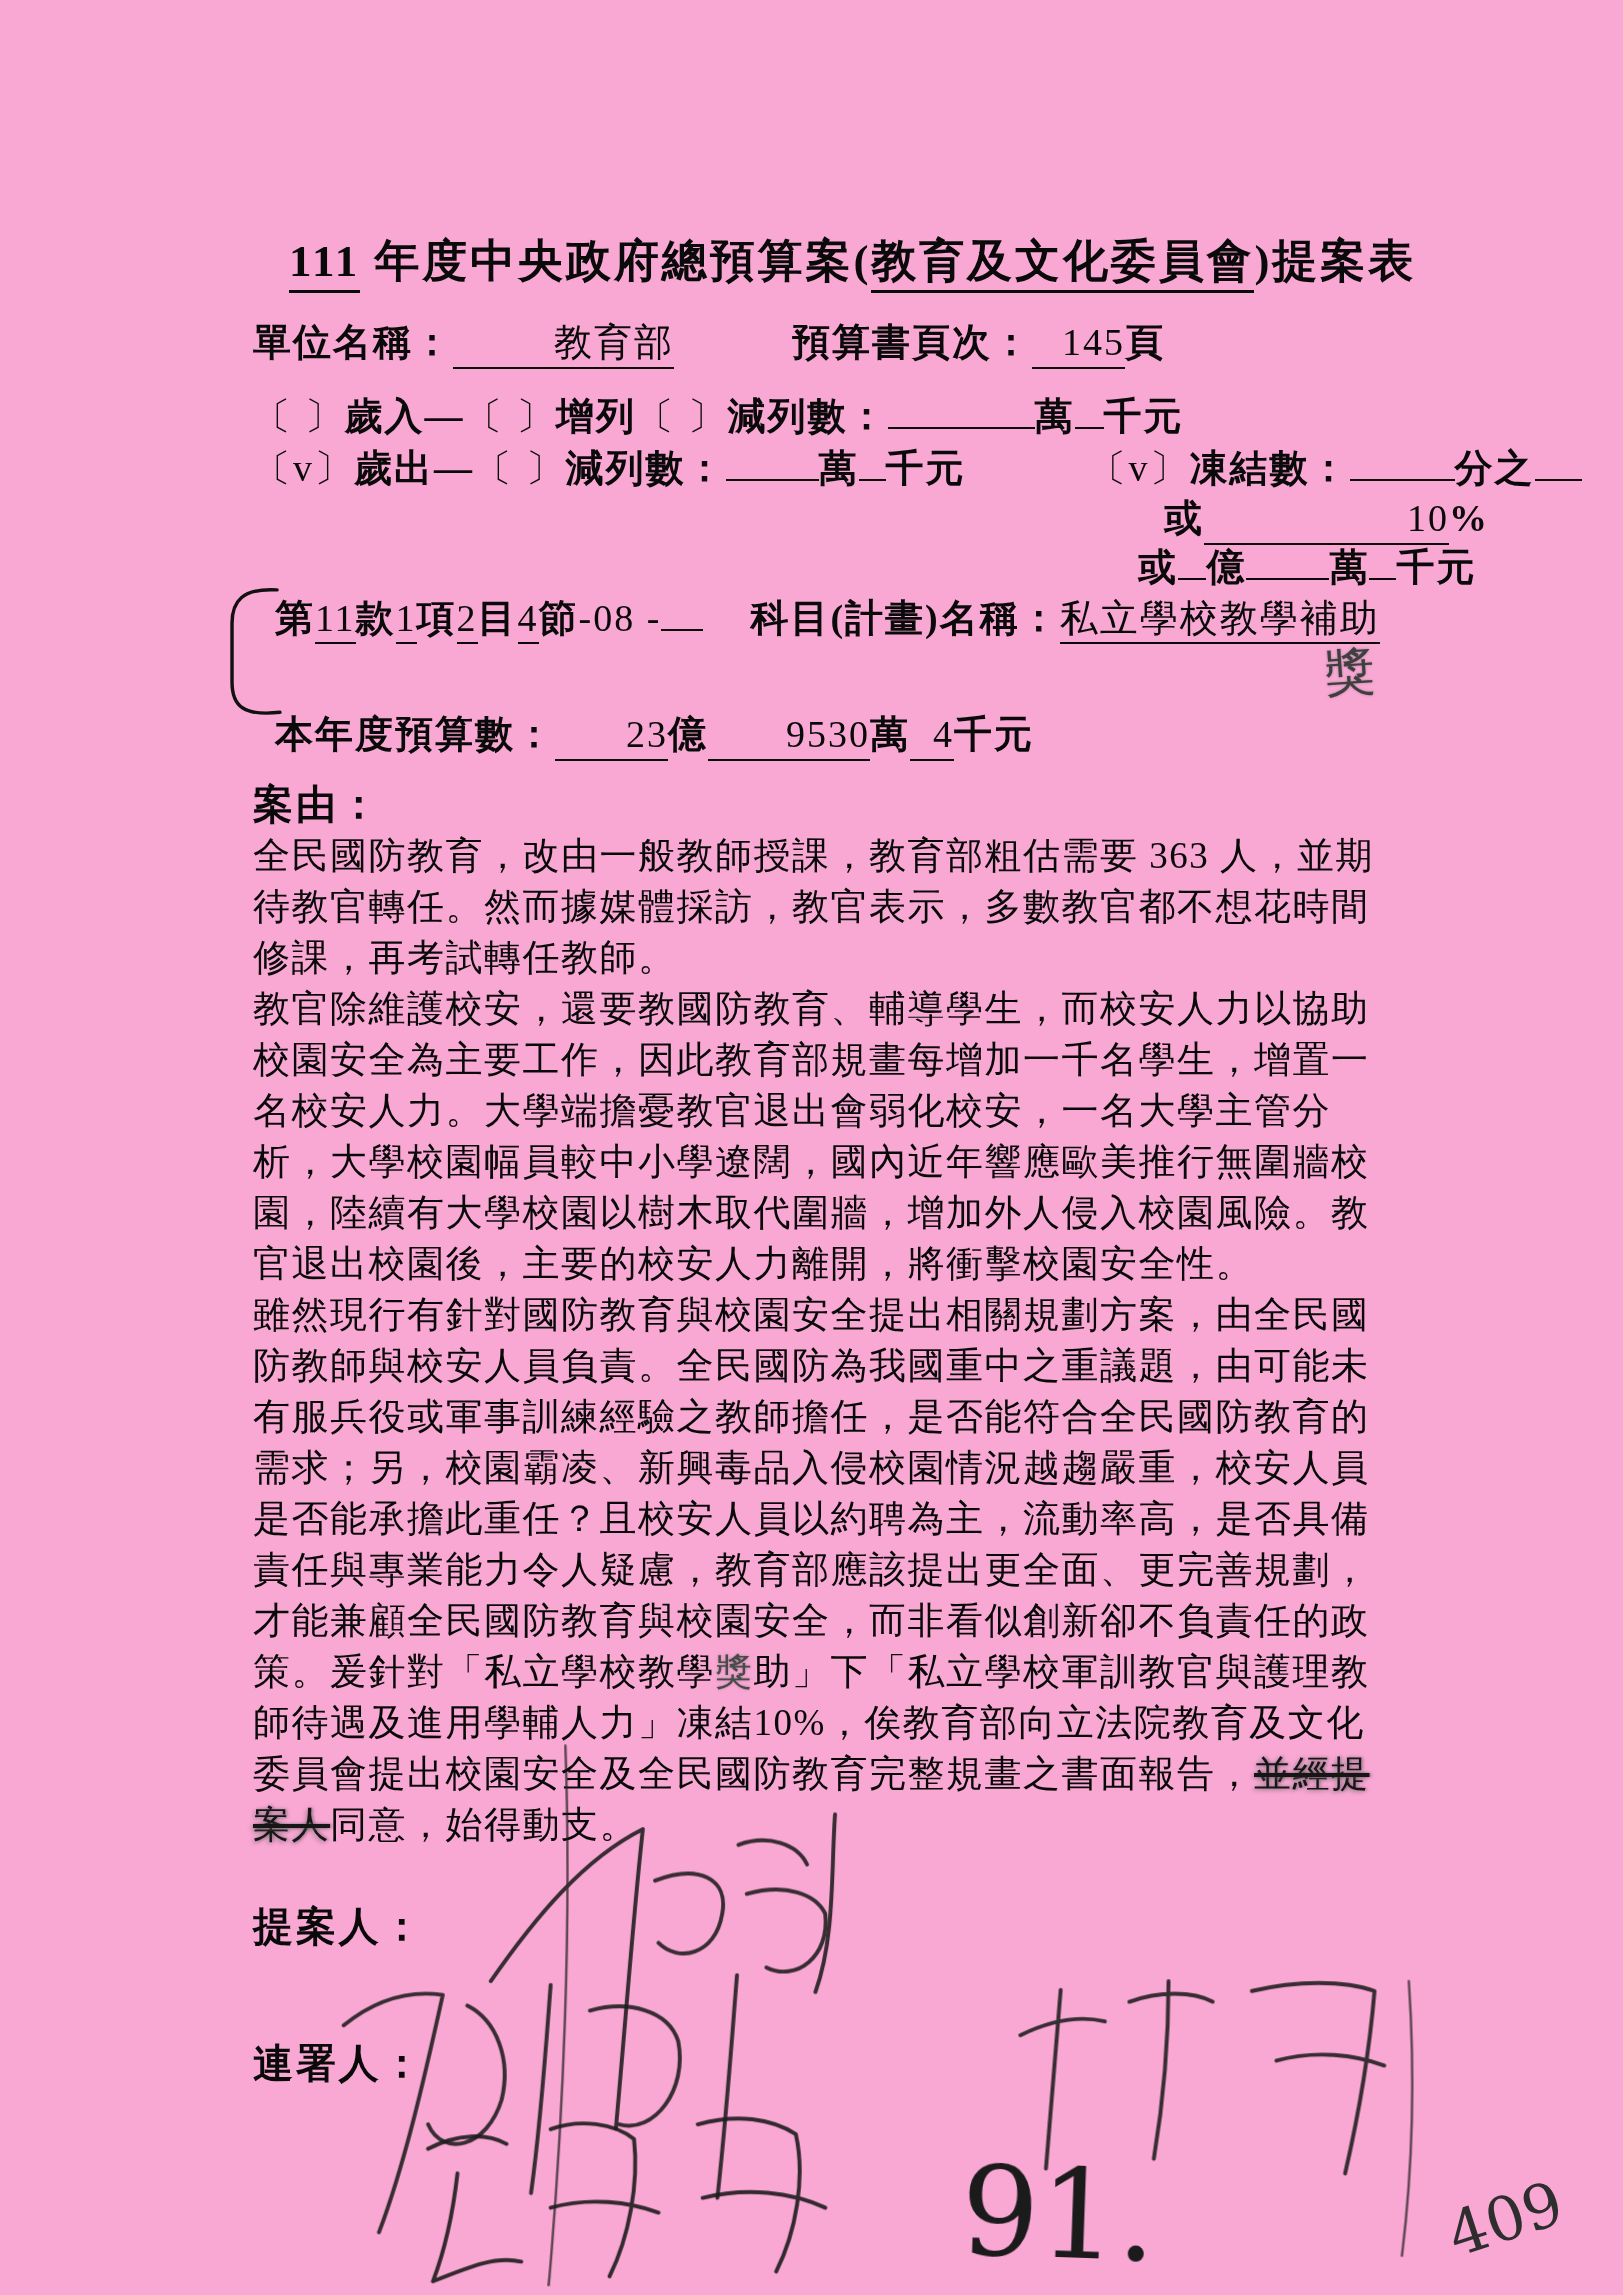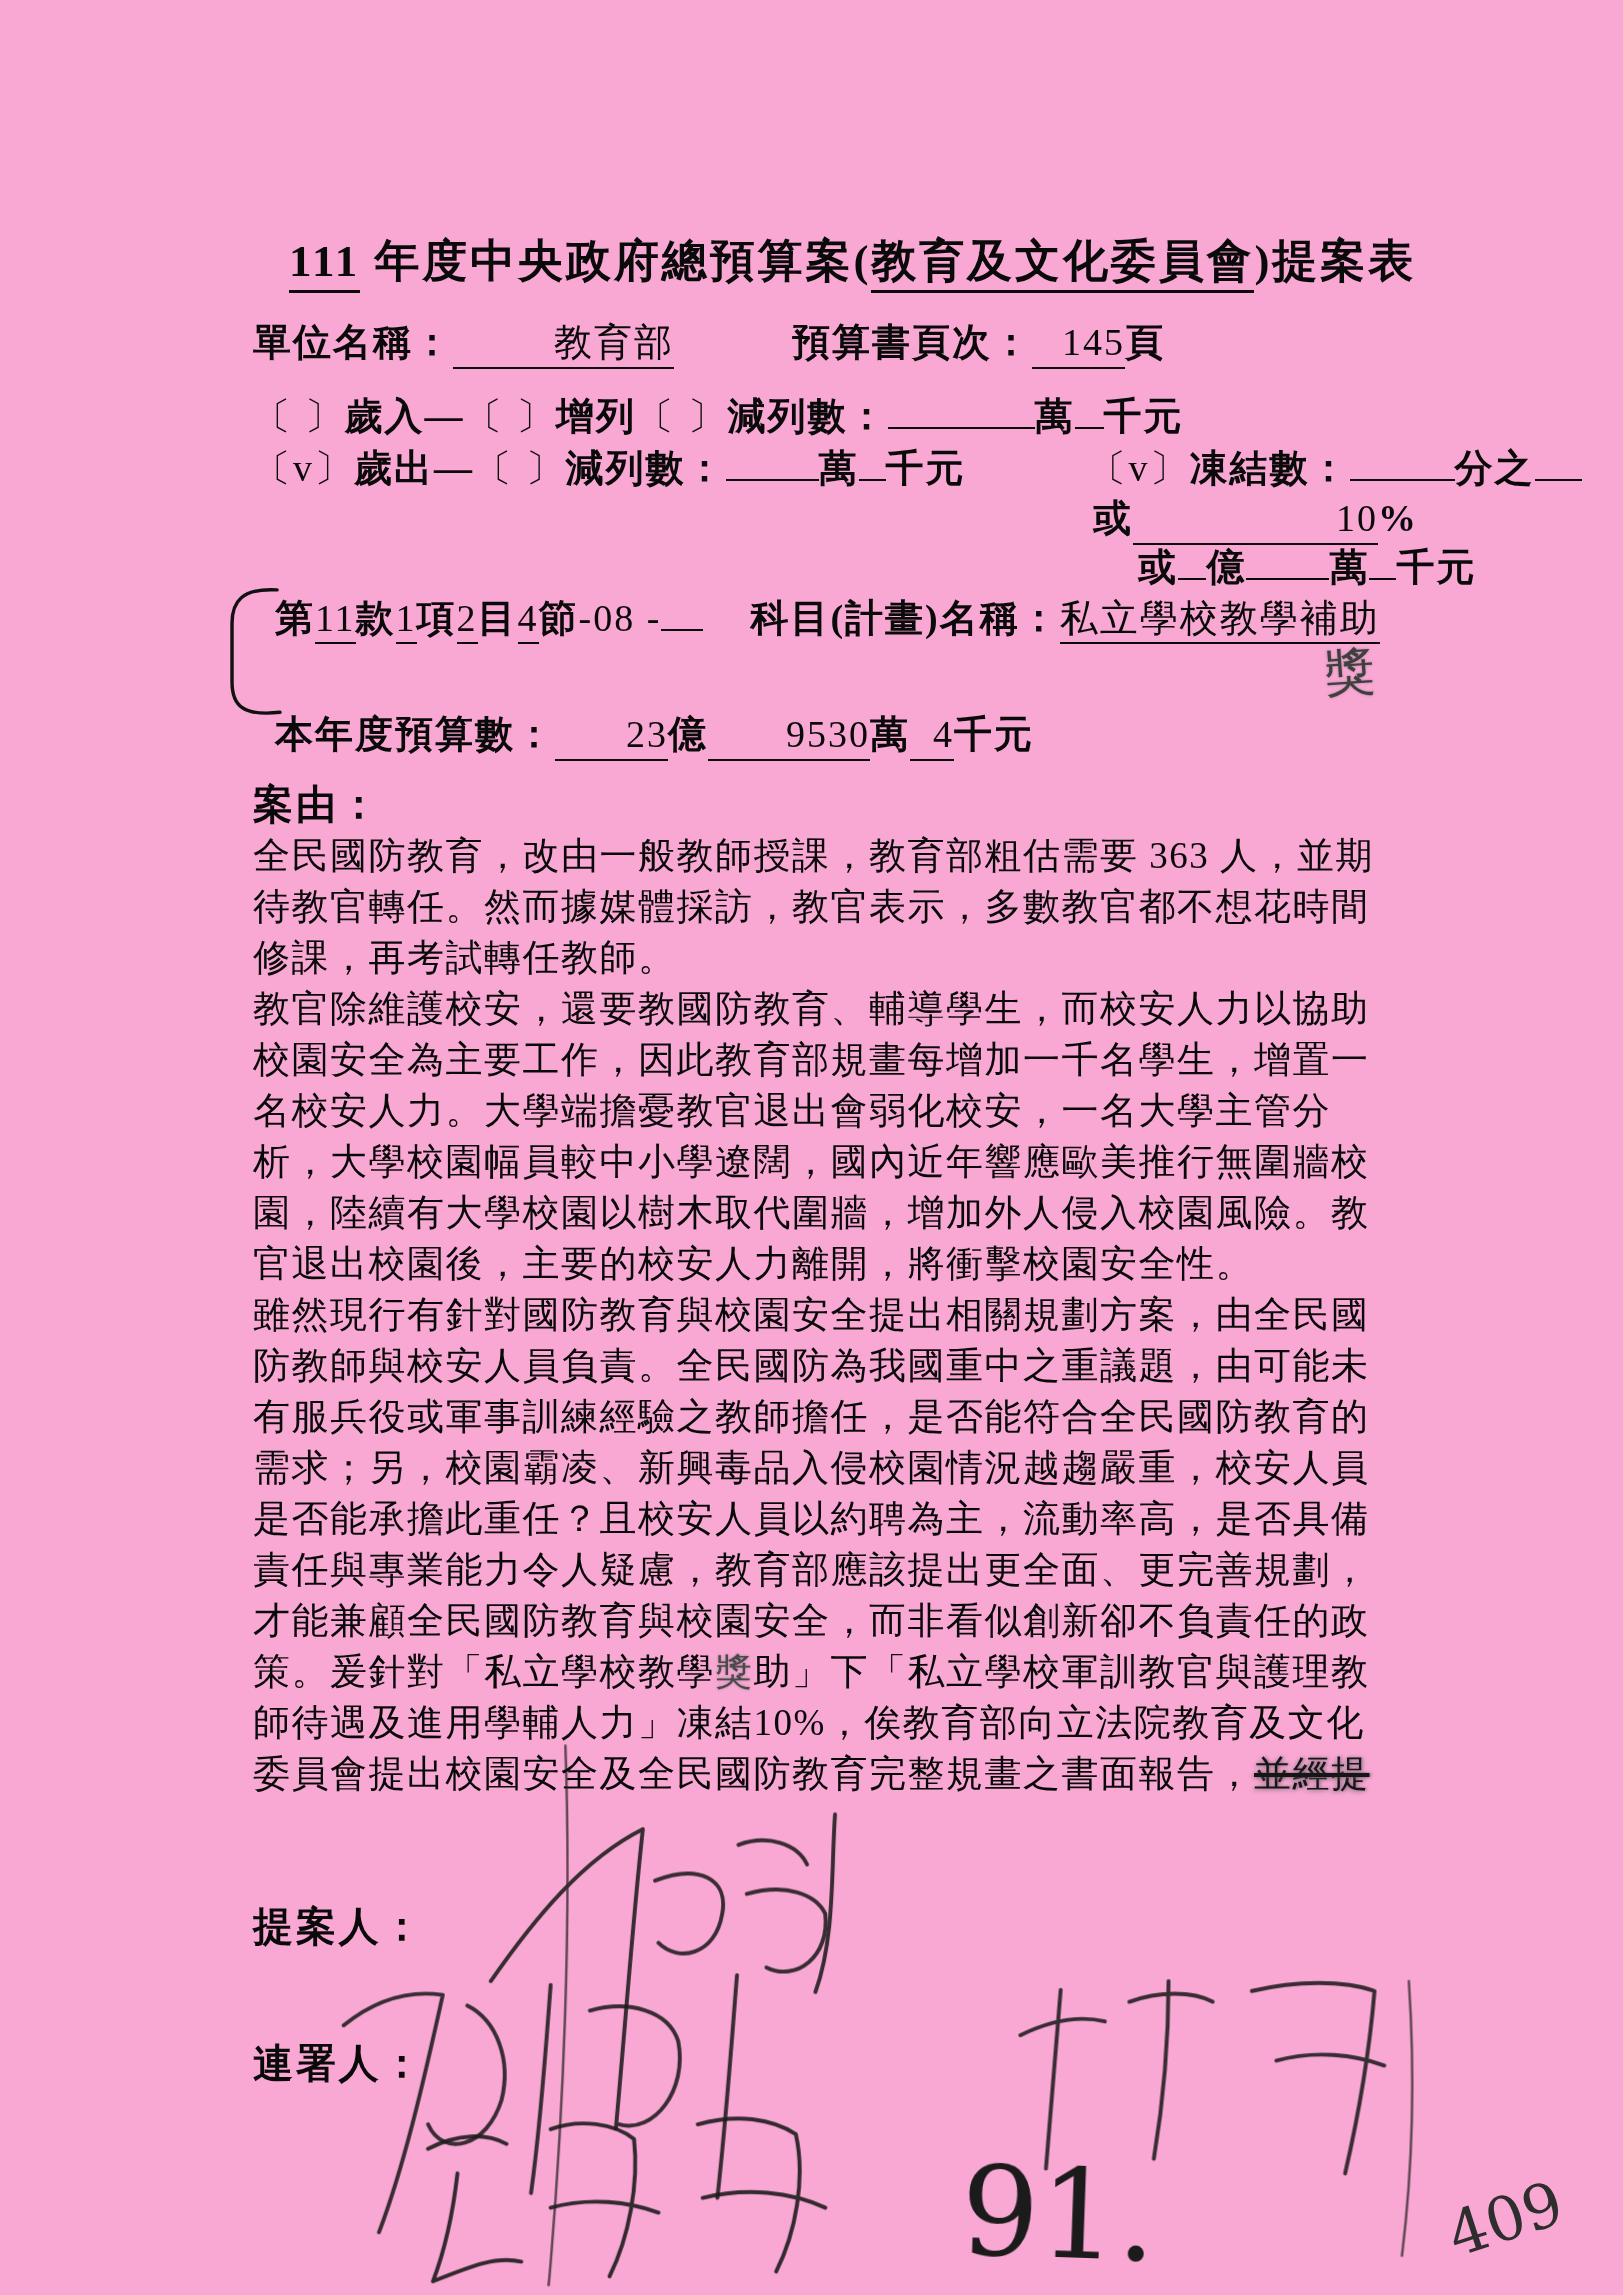--- a/index.html
+++ b/index.html
@@ -65,21 +65,21 @@
   </div>
 
   <div class="abs fs78" style="left:253px;top:392px;">
     <span class="cb">〔 〕</span><span class="b">歲入—</span><span class="cb">〔 〕</span><span class="b">增列</span><span class="cb">〔 〕</span><span class="b">減列數：</span><span class="blank" style="width:147px;"></span><span class="b">萬</span><span class="blank" style="width:29px;"></span><span class="b">千元</span>
   </div>
 
   <div class="abs fs78" style="left:253px;top:444px;">
     <span class="cb">〔v〕</span><span class="b">歲出—</span><span class="cb">〔 〕</span><span class="b">減列數：</span><span class="blank" style="width:93px;"></span><span class="b">萬</span><span class="blank" style="width:27px;"></span><span class="b">千元</span><span class="gap" style="width:123px;"></span><span class="cb">〔v〕</span><span class="b">凍結數：</span><span class="blank" style="width:105px;"></span><span class="b">分之</span><span class="blank" style="width:47px;"></span>
   </div>
 
-  <div class="abs fs78" style="left:1093px;top:494px;">
+  <div class="abs fs78" style="left:1164px;top:494px;">
     <span class="b">或</span><span class="blank" style="width:245px;">10</span><span class="b">%</span>
   </div>
 
   <div class="abs fs78" style="left:1138px;top:543px;">
     <span class="b">或</span><span class="blank" style="width:28.4px;"></span><span class="b">億</span><span class="blank" style="width:83px;"></span><span class="b">萬</span><span class="blank" style="width:27px;"></span><span class="b">千元</span>
   </div>
 
   <svg class="overlay" width="69" height="142" style="left:222px;top:585px;" viewBox="0 0 140 290">
     <path d="M 112 10 C 40 6 20 34 20 78 L 20 198 C 20 248 44 268 118 260" stroke="#111" stroke-width="7" fill="none" stroke-linecap="round"></path>
   </svg>
@@ -110,20 +110,21 @@
     <div class="bline">雖然現行有針對國防教育與校園安全提出相關規劃方案，由全民國</div>
     <div class="bline">防教師與校安人員負責。全民國防為我國重中之重議題，由可能未</div>
     <div class="bline">有服兵役或軍事訓練經驗之教師擔任，是否能符合全民國防教育的</div>
     <div class="bline">需求；另，校園霸凌、新興毒品入侵校園情況越趨嚴重，校安人員</div>
     <div class="bline">是否能承擔此重任？且校安人員以約聘為主，流動率高，是否具備</div>
     <div class="bline">責任與專業能力令人疑慮，教育部應該提出更全面、更完善規劃，</div>
     <div class="bline">才能兼顧全民國防教育與校園安全，而非看似創新卻不負責任的政</div>
     <div class="bline"><span>策。爰針對「私立學校教學</span><span class="hand">獎</span><span>助」下「私立學校軍訓教官與護理教</span></div>
     <div class="bline">師待遇及進用學輔人力」凍結10%，俟教育部向立法院教育及文化</div>
     <div class="bline"><span>委員會提出校園安全及全民國防教育完整規畫之書面報告，</span><span class="struck">並經提</span></div>
+    <div class="bline"><span class="struck">案人</span><span>同意，始得動支。</span></div>
   </div>
 
   <div class="abs fs80 b" style="left:253px;top:1899px;">提案人：</div>
   <div class="abs fs80 b" style="left:253px;top:2036px;">連署人：</div>
 
   <svg class="overlay" width="1624" height="2295" viewBox="0 0 3310 4680">
     <g stroke="#1c1c1c" stroke-width="8" fill="none" stroke-linecap="round" stroke-linejoin="round">
 
       <g opacity="0.88">
         <path d="M 1000 4040 C 1090 3910 1190 3790 1310 3730 C 1290 3910 1275 4120 1255 4340"></path>

